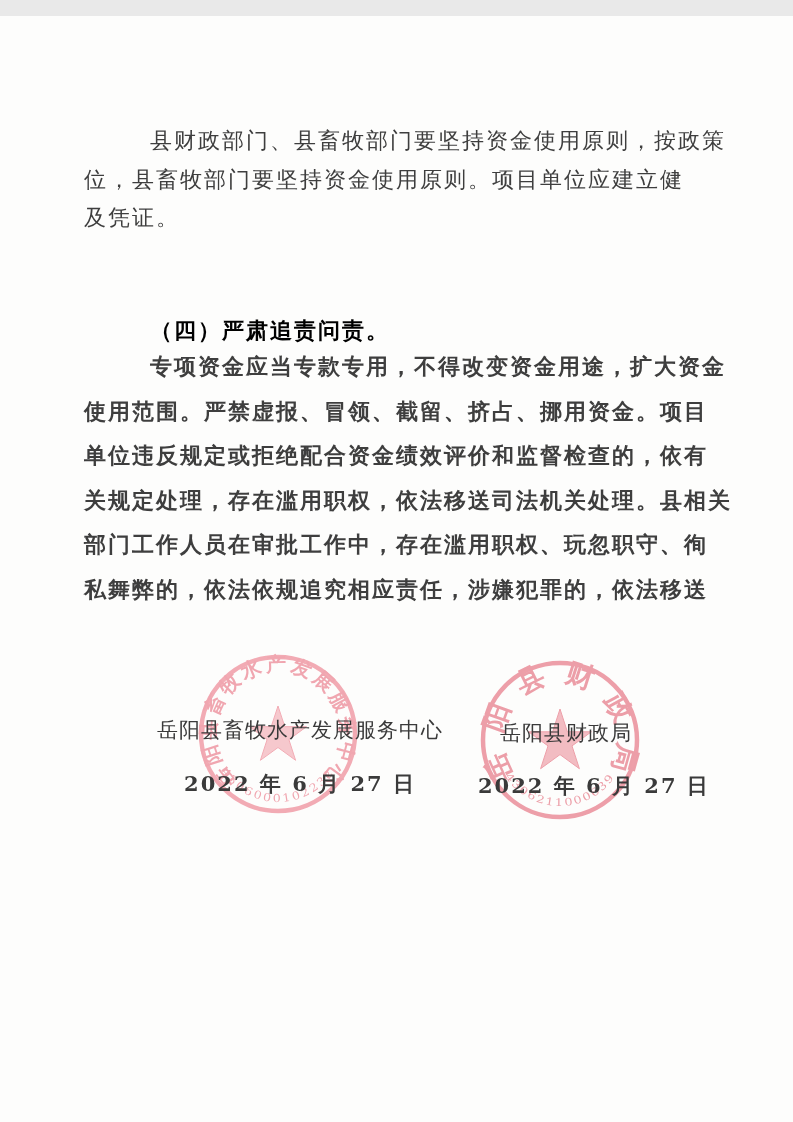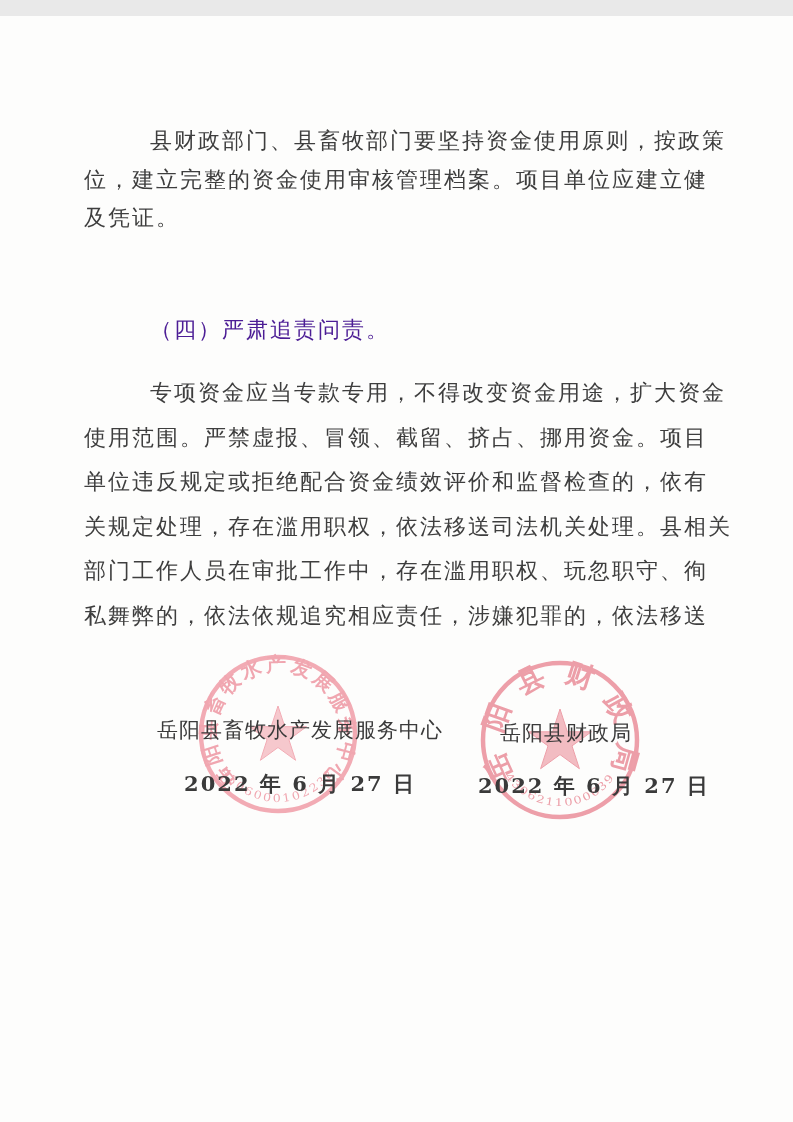--- a/index.html
+++ b/index.html
@@ -16,23 +16,23 @@
     position:absolute;
     left:84px;
     width:630px;
     font-size:22px;
     letter-spacing:2px;
     color:#3e3e3e;
   }
   .p1{top:106px;line-height:38.5px;}
   .heading{
     top:295px;line-height:38px;
-    font-weight:normal;color:#4c1d95;
+    font-weight:bold;color:#000000;
   }
-  .p2{top:355px;line-height:44.5px;}
+  .p2{top:328px;line-height:44.5px;font-weight:bold;}
   .line{white-space:nowrap;}
   .indent{padding-left:66px;}
   .sigblock{
     position:absolute;
     text-align:center;
     font-size:21px;
     color:#3a3a3a;
     z-index:3;
   }
   .sig-left{left:152px;top:700px;width:296px;}
@@ -48,21 +48,21 @@
   .seal-left{left:168px;top:608px;}
   .seal-right{left:450px;top:614px;}
 </style>
 </head>
 <body>
 
 <div class="page">
 
   <div class="bodytext p1">
     <div class="line indent">县财政部门、县畜牧部门要坚持资金使用原则，按政策</div>
-    <div class="line">位，建立完整的资金使用审核管理档案。项目单位应建立健</div>
+    <div class="line">位，县畜牧部门要坚持资金使用原则。项目单位应建立健</div>
     <div class="line">及凭证。</div>
   </div>
 
   <div class="bodytext heading">
     <div class="line indent">（四）严肃追责问责。</div>
   </div>
 
   <div class="bodytext p2">
     <div class="line indent">专项资金应当专款专用，不得改变资金用途，扩大资金</div>
     <div class="line">使用范围。严禁虚报、冒领、截留、挤占、挪用资金。项目</div>

